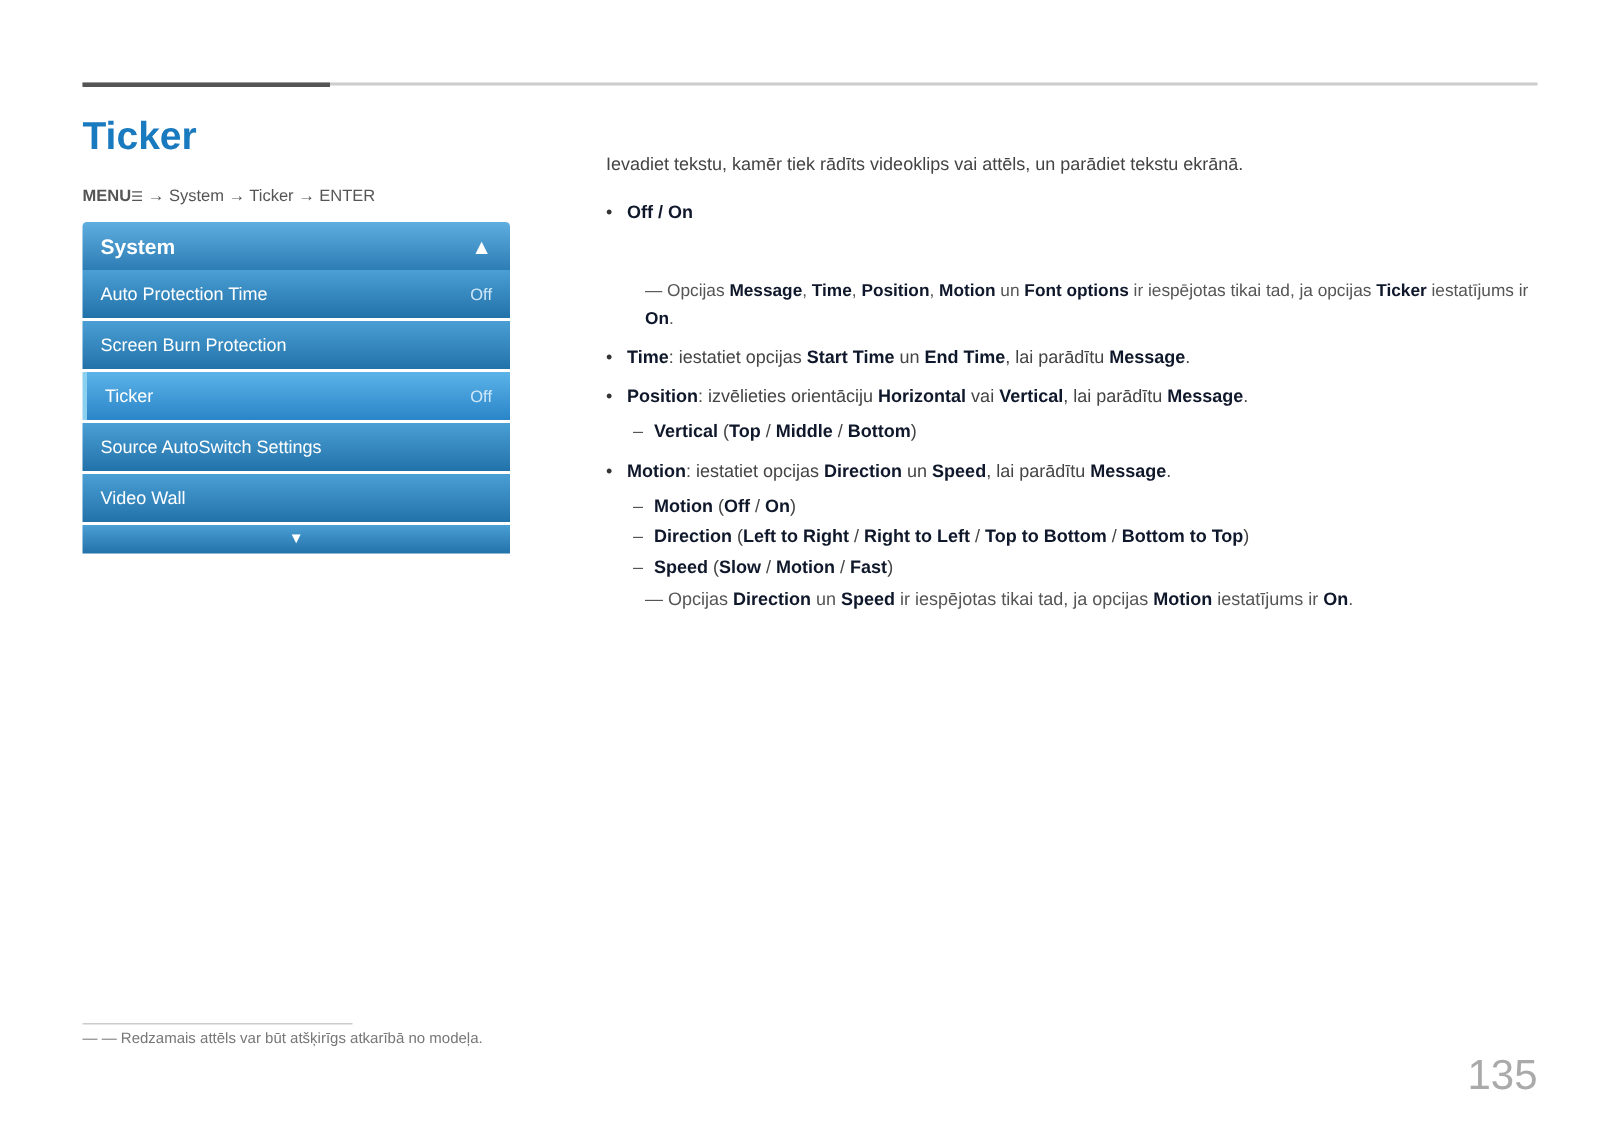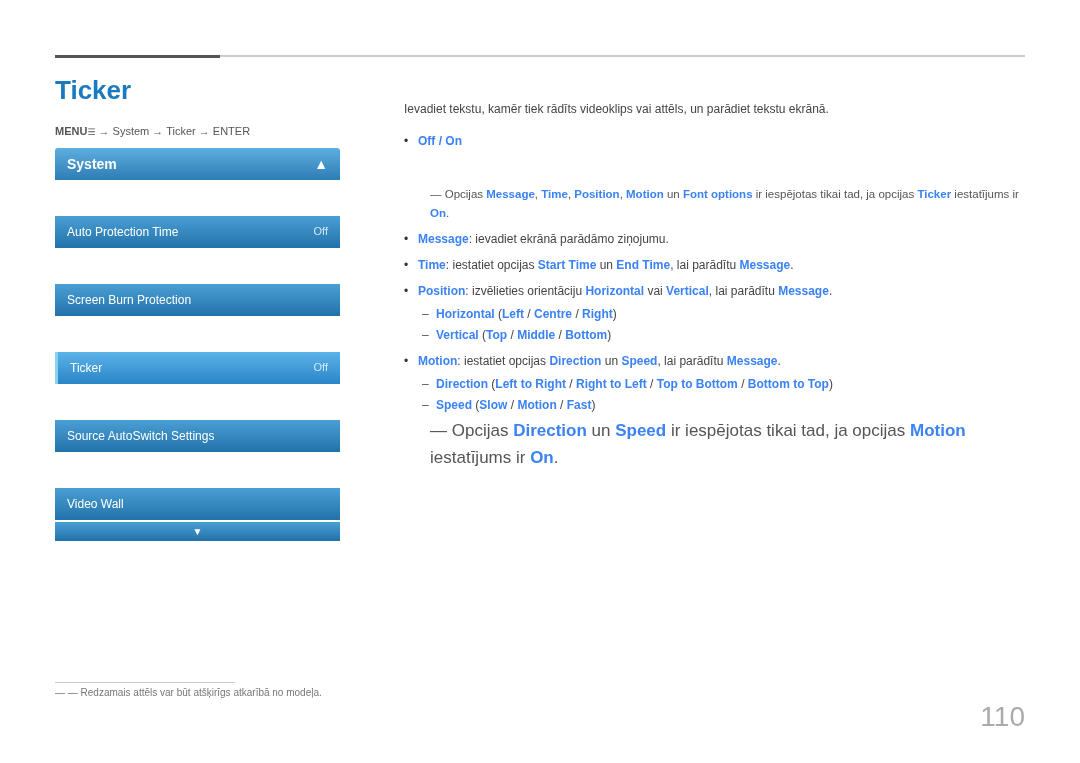--- a/index.html
+++ b/index.html
@@ -78,24 +78,23 @@
       border-radius: 3px 3px 0 0;
     }
 
     .system-menu-item {
       background: linear-gradient(to bottom, #4a9fd4, #2272aa);
       color: white;
       font-size: 12px;
       padding: 9px 12px;
       display: flex;
       justify-content: space-between;
-      align-items: flex-start;
+      align-items: flex-end;
       margin-bottom: 2px;
       cursor: pointer;
-      margin-top: 36px;
     }
 
     .system-menu-item.active {
       background: linear-gradient(to bottom, #5bb3e8, #2a85c8);
       border-left: 3px solid #8cd0f0;
     }
 
     .system-menu-item .item-label {
       font-size: 12px;
     }
@@ -186,21 +185,21 @@
     .sub-list li::before {
       content: '–';
       position: absolute;
       left: 4px;
       top: 0;
       color: #555;
     }
 
     .bold-blue {
       font-weight: bold;
-      color: #3b82f6;
+      color: #0f172a;
     }
 
     
     .page-number {
       position: absolute;
       bottom: 30px;
       right: 55px;
       font-size: 28px;
       color: #aaa;
       font-weight: normal;
@@ -260,54 +259,51 @@
     <ul class="bullet-list">
 
       <li>
         <span class="bold-blue">Off / On</span>
         <br>
         <span style="padding-left:12px; display:inline-block; font-size:11.5px; color:#555;margin-top:34px;">
           — Opcijas <span class="bold-blue">Message</span>, <span class="bold-blue">Time</span>, <span class="bold-blue">Position</span>, <span class="bold-blue">Motion</span> un <span class="bold-blue">Font options</span> ir iespējotas tikai tad, ja opcijas <span class="bold-blue">Ticker</span> iestatījums ir <span class="bold-blue">On</span>.
         </span>
       </li>
 
-      <li>
-        <span class="bold-blue">Message</span><span>: ievadiet ekrānā parādāmo ziņojumu.</span>
-      </li>
 
       <li>
         <span class="bold-blue">Time</span><span>: iestatiet opcijas </span><span class="bold-blue">Start Time</span><span> un </span><span class="bold-blue">End Time</span><span>, lai parādītu </span><span class="bold-blue">Message</span><span>.</span>
       </li>
 
       <li>
         <span class="bold-blue">Position</span><span>: izvēlieties orientāciju </span><span class="bold-blue">Horizontal</span><span> vai </span><span class="bold-blue">Vertical</span><span>, lai parādītu </span><span class="bold-blue">Message</span><span>.</span>
         <ul class="sub-list">
-          <li>
-            <span class="bold-blue">Horizontal</span><span> (</span><span class="bold-blue">Left</span><span> / </span><span class="bold-blue">Centre</span><span> / </span><span class="bold-blue">Right</span><span>)</span>
-          </li>
           <li>
             <span class="bold-blue">Vertical</span><span> (</span><span class="bold-blue">Top</span><span> / </span><span class="bold-blue">Middle</span><span> / </span><span class="bold-blue">Bottom</span><span>)</span>
           </li>
         </ul>
       </li>
 
       <li>
         <span class="bold-blue">Motion</span><span>: iestatiet opcijas </span><span class="bold-blue">Direction</span><span> un </span><span class="bold-blue">Speed</span><span>, lai parādītu </span><span class="bold-blue">Message</span><span>.</span>
         <ul class="sub-list">
+          <li>
+            <span class="bold-blue">Motion</span><span> (</span><span class="bold-blue">Off</span><span> / </span><span class="bold-blue">On</span><span>)</span>
+          </li>
           <li>
             <span class="bold-blue">Direction</span><span> (</span><span class="bold-blue">Left to Right</span><span> / </span><span class="bold-blue">Right to Left</span><span> / </span><span class="bold-blue">Top to Bottom</span><span> / </span><span class="bold-blue">Bottom to Top</span><span>)</span>
           </li>
           <li>
             <span class="bold-blue">Speed</span><span> (</span><span class="bold-blue">Slow</span><span> / </span><span class="bold-blue">Motion</span><span> / </span><span class="bold-blue">Fast</span><span>)</span>
           </li>
         </ul>
-        <span style="padding-left:12px; display:inline-block; font-size:17px; color:#555; margin-top:2px;">
+        <span style="padding-left:12px; display:inline-block; font-size:12px; color:#555; margin-top:2px;">
           — Opcijas <span class="bold-blue">Direction</span> un <span class="bold-blue">Speed</span> ir iespējotas tikai tad, ja opcijas <span class="bold-blue">Motion</span> iestatījums ir <span class="bold-blue">On</span>.
         </span>
       </li>
 
 
     </ul>
   </div>
 
-  <div class="page-number">110</div>
+  <div class="page-number">135</div>
 
 </div>
 
 </body></html>

